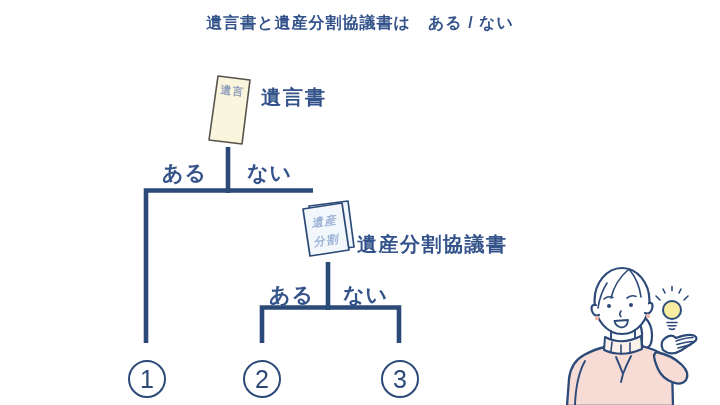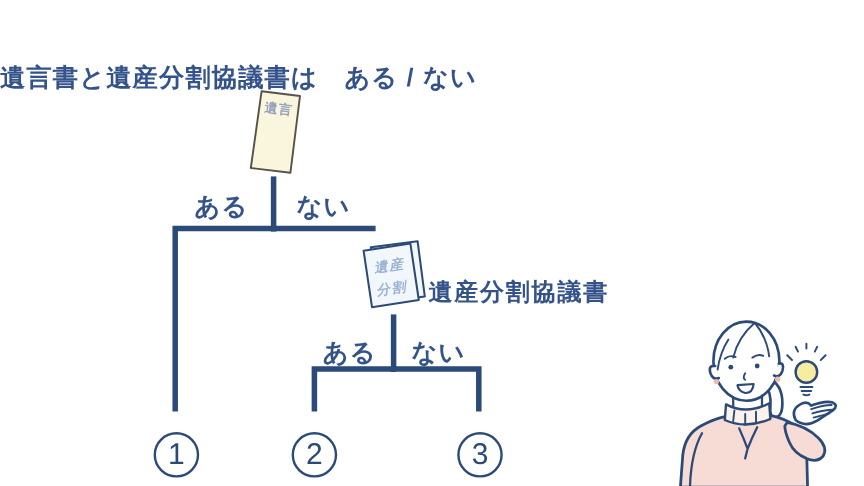--- a/index.html
+++ b/index.html
@@ -22,21 +22,21 @@
   .wline{fill:none;stroke:var(--navy,#2c4a78);stroke-width:1.6;stroke-linecap:round;}
   .wline2{fill:none;stroke:var(--navy,#2c4a78);stroke-width:1.9;stroke-linecap:round;}
   .wdot{fill:var(--navy,#2c4a78);}
   .wmouth{fill:#fff;stroke:var(--navy,#2c4a78);stroke-width:1.8;stroke-linejoin:round;}
   .collar{fill:#fdf1ec;stroke:var(--navy,#2c4a78);stroke-width:2;stroke-linejoin:round;}
   .sweater{fill:var(--sweater-pink,#f7dcd6);stroke:var(--navy,#2c4a78);stroke-width:2.3;stroke-linejoin:round;}
   .earring{fill:var(--earring-pink,#f0b9ad);}
   .bulb{fill:var(--bulb-yellow,#f8eca1);stroke:var(--navy,#2c4a78);stroke-width:2;}
   
   .lbl{position:absolute;color:var(--text-navy,#33538a);font-weight:600;white-space:nowrap;line-height:1;}
-  .title{top:15px;left:0;width:100%;font-size:21px;letter-spacing:1px;margin-top:40px;}
+  .title{top:15px;left:0;width:100%;text-align:center;font-size:16px;letter-spacing:1px;}
   .will-label{left:261px;top:87px;font-size:20px;letter-spacing:2px;}
   .booklet-label{left:357px;top:221px;font-size:20px;letter-spacing:1.5px;margin-top:13px;}
   .b1-yes{left:162px;top:162px;font-size:21px;letter-spacing:1px;}
   .b1-no{left:247px;top:162px;font-size:21px;letter-spacing:1px;}
   .b2-yes{left:269px;top:284px;font-size:21px;letter-spacing:1px;}
   .b2-no{left:343px;top:284px;font-size:21px;letter-spacing:1px;}
   
   .outcome{
     position:absolute;top:360px;width:34px;height:34px;border:2px solid var(--navy,#2c4a78);
     border-radius:50%;display:flex;align-items:center;justify-content:center;
@@ -98,20 +98,21 @@
       <g>
         <circle class="bulb" cx="672" cy="310" r="9"></circle>
         <path class="wline" d="M667,322.5 L677,322.5 M668,325.8 L676,325.8 M669.5,328.8 Q672,330 674.5,328.8"></path>
         <path class="wline" d="M660,300 L656,296 M665,293 L663,289 M672,290.5 L672,286.5 M679,293 L681,289 M684,300 L688,296"></path>
       </g>
     </g>
   </svg>
 
   <div class="lbl title">遺言書と遺産分割協議書は　ある / ない</div>
 
+  <div class="lbl will-label">遺言書</div>
 
   <div class="lbl b1-yes">ある</div>
   <div class="lbl b1-no">ない</div>
 
   <div class="lbl booklet-label">遺産分割協議書</div>
 
   <div class="lbl b2-yes">ある</div>
   <div class="lbl b2-no">ない</div>
 
   <div class="outcome o1">1</div>

